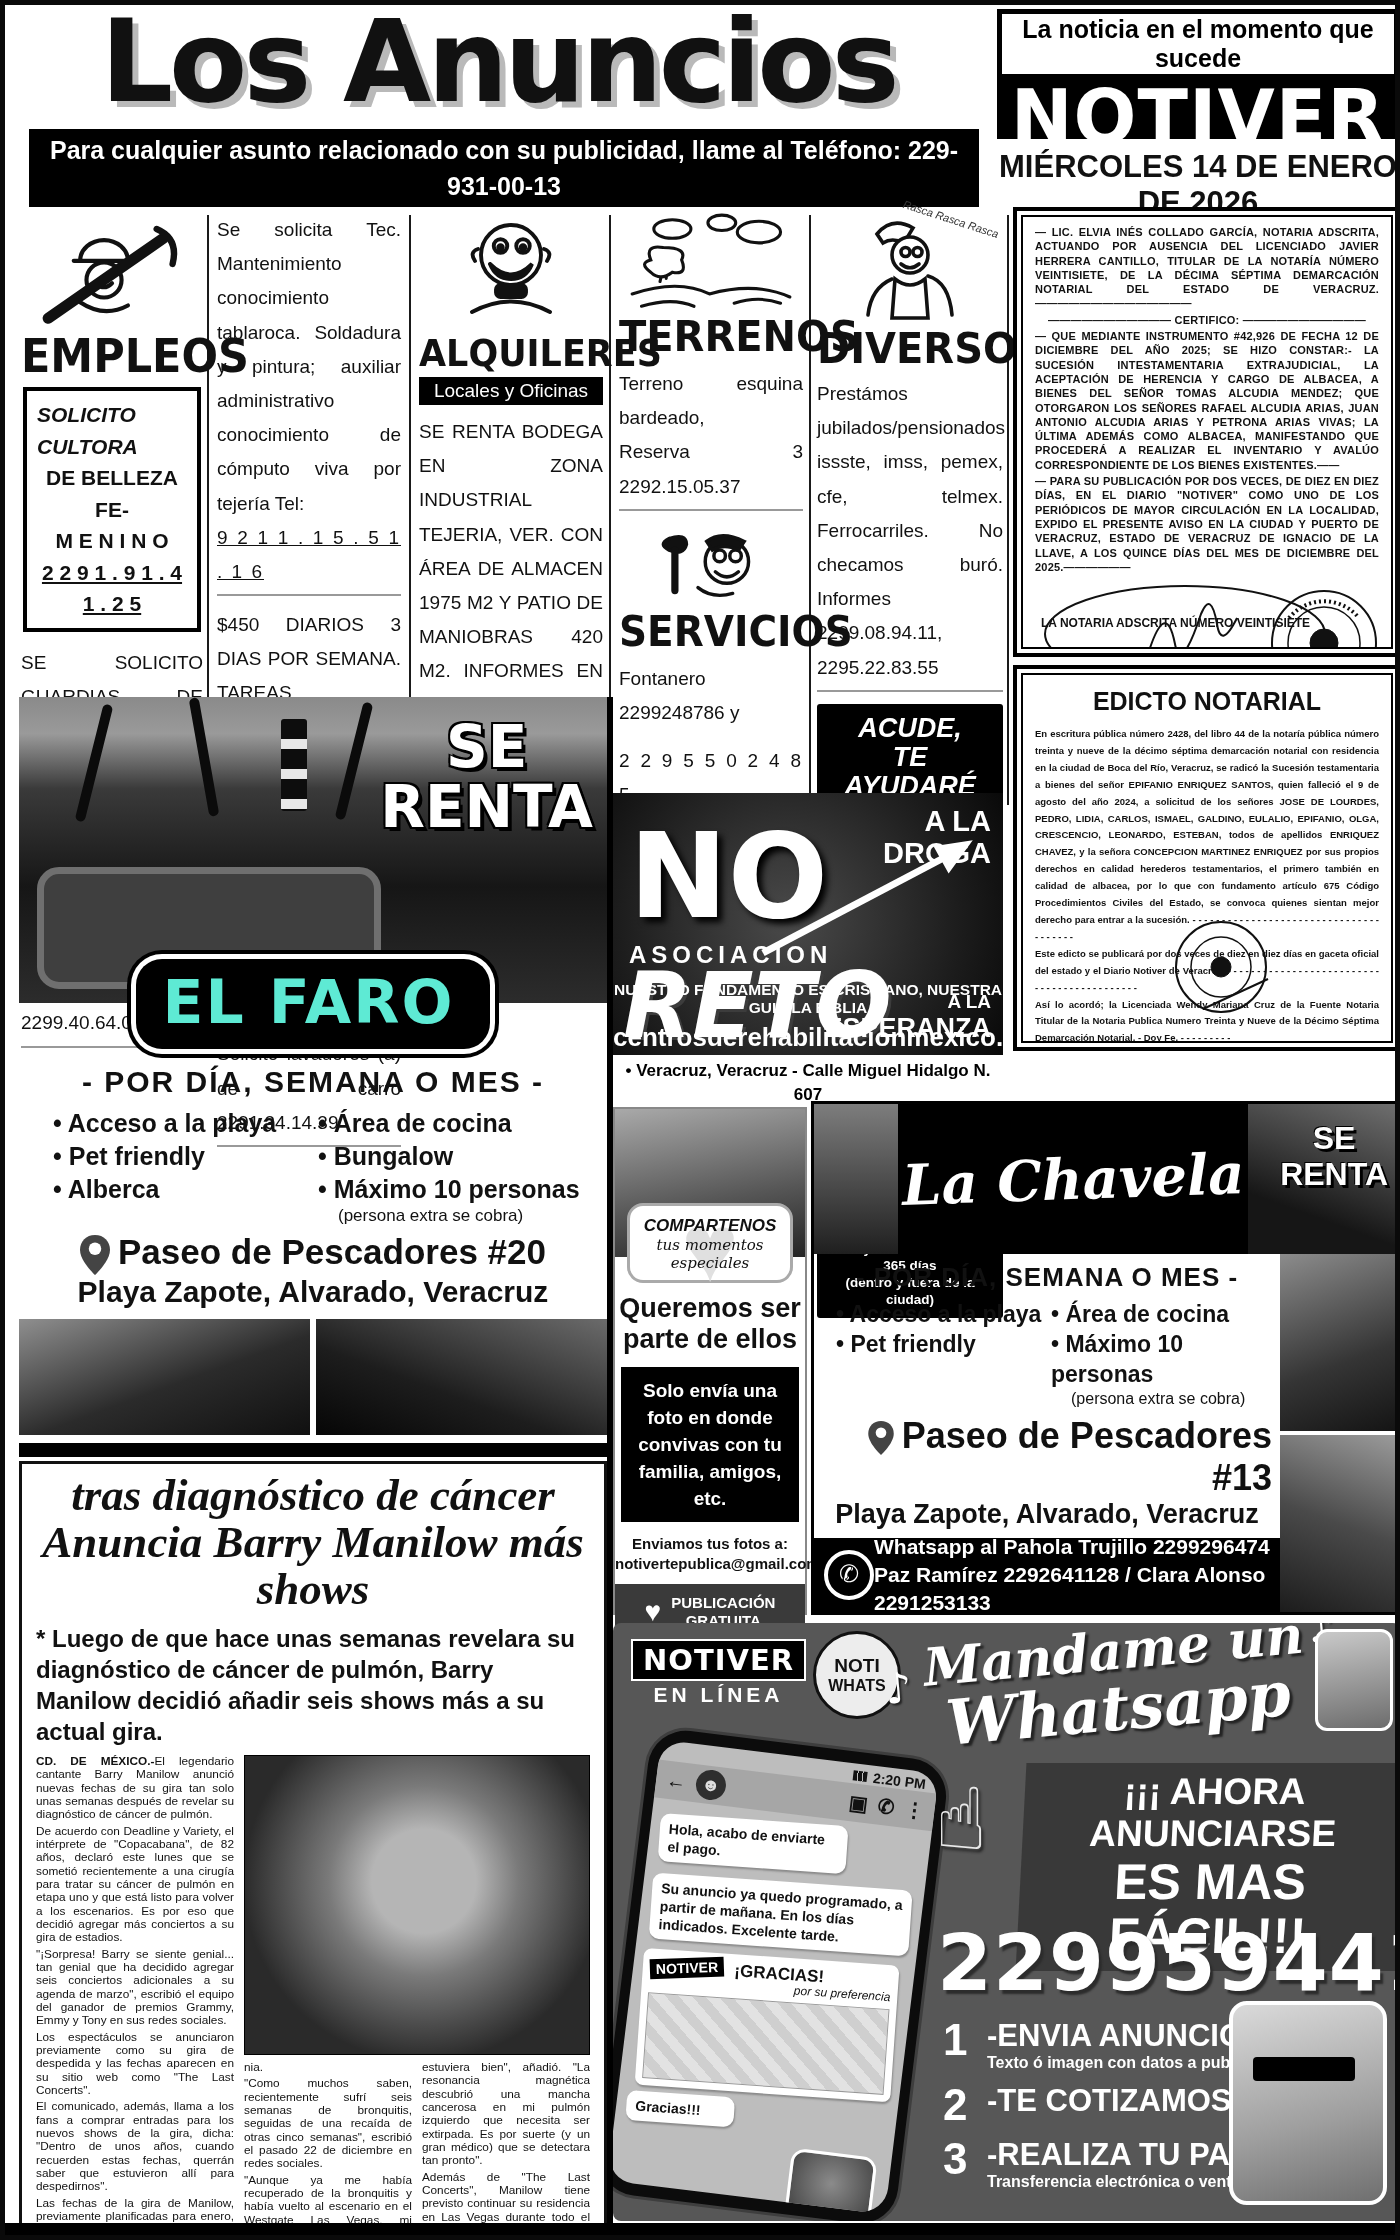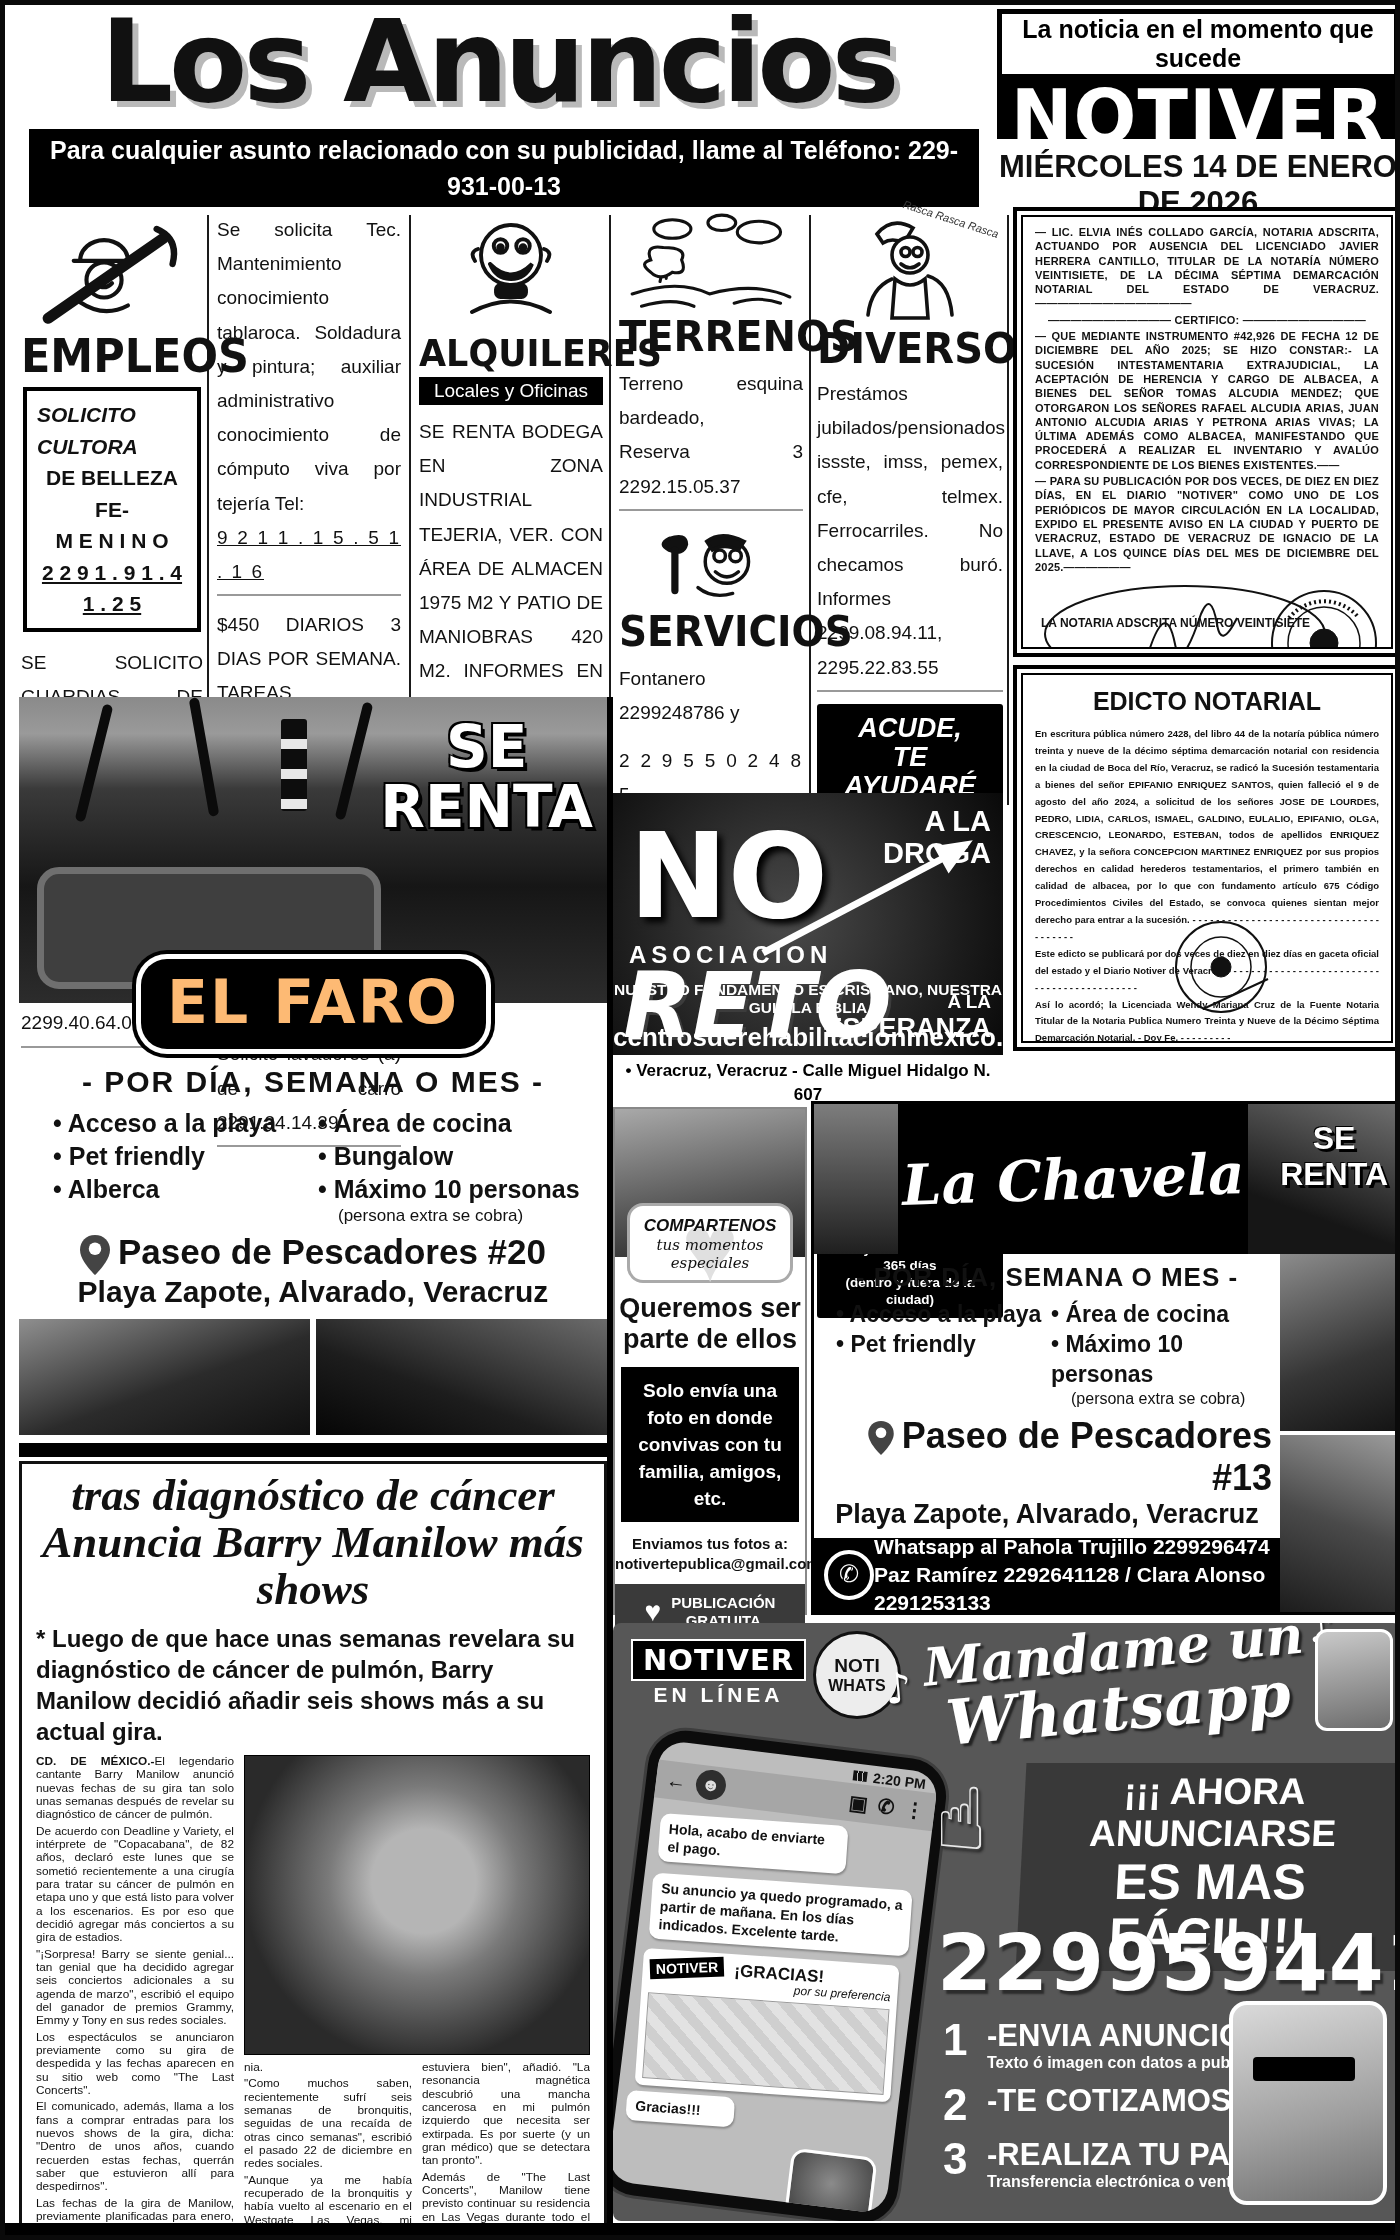--- a/index.html
+++ b/index.html
@@ -54,22 +54,22 @@
   .photo{background:linear-gradient(180deg,#8a8a8a 0%,#9a9a9a 12%,#3a3a3a 30%,#161616 62%,#2c2c2c 100%);position:relative;}
   .efphoto{height:306px;}
   .serenta{position:absolute;right:14px;top:20px;text-align:center;color:#fff;font-weight:900;
     font-size:58px;line-height:60px;font-family:"DejaVu Sans",sans-serif;
     text-shadow:4px 4px 0 #000,-2px -2px 0 #000,2px -2px 0 #000,-2px 2px 0 #000;}
   .lighthouse{position:absolute;left:262px;top:22px;width:26px;height:92px;
     background:repeating-linear-gradient(180deg,#0d0d0d 0 20px,#e8e8e8 20px 30px);border-radius:3px;}
   .palm{position:absolute;width:10px;height:120px;background:#0b0b0b;transform:rotate(14deg);border-radius:6px;}
   .pool{position:absolute;left:18px;bottom:14px;width:330px;height:108px;background:#3f3f3f;
     border:7px solid #6f6f6f;border-radius:22px;}
-  .pill{width:345px;margin:-44px auto 0;position:relative;background:#000;color:#fdba74;text-align:center;
-    font-size:60px;font-weight:900;letter-spacing:2px;border-radius:26px;padding:8px 0 12px 0;
+  .pill{width:345px;margin:-44px auto 0;position:relative;background:#000;color:#5eead4;text-align:center;
+    font-size:60px;font-weight:900;letter-spacing:2px;border-radius:26px;padding:8px 9px 12px 0;
     box-shadow:0 0 0 5px #fff,0 0 0 9px #000;font-family:"DejaVu Sans",sans-serif;}
   .ef-tag{text-align:center;font-size:30px;letter-spacing:2px;margin-top:16px;font-weight:600;}
   .features{display:flex;padding:8px 24px 0 34px;}
   .fcol{width:50%;}
   .feat{font-size:25px;font-weight:600;line-height:33px;}
   .feat::before{content:"• ";}
   .fnote{font-size:17px;margin-left:20px;line-height:20px;}
   .addr{text-align:center;margin-top:6px;}
   .addr1{font-size:35px;font-weight:900;}
   .addr2{font-size:30px;font-weight:900;line-height:34px;}

